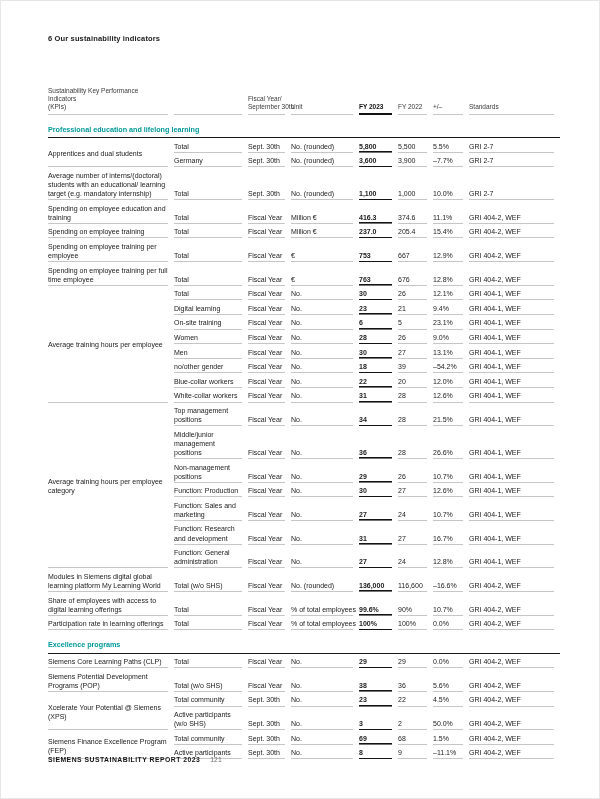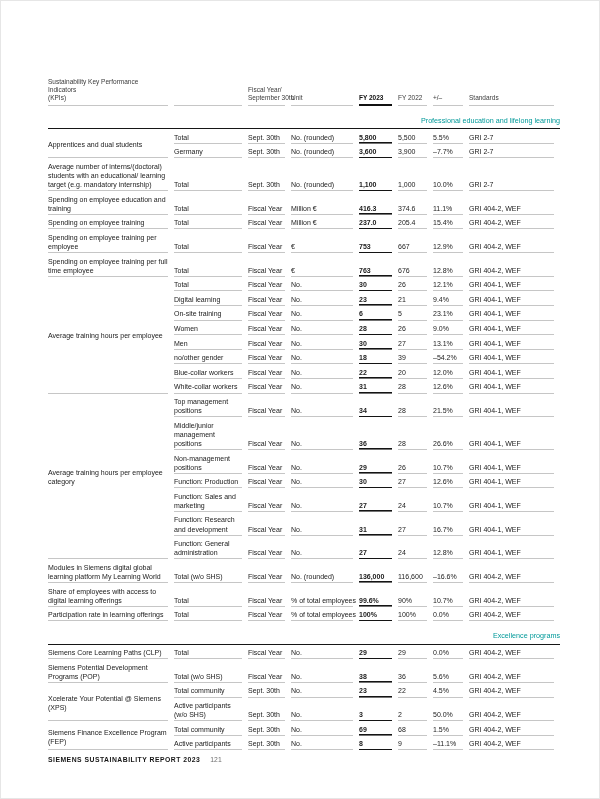--- a/index.html
+++ b/index.html
@@ -18,31 +18,32 @@
     padding:3.5px 6px 2px 0;font-weight:400;overflow:visible;
   }
   thead th{font-size:6.5px;color:#3a3a3a;padding-bottom:3px}
   .ln{background:linear-gradient(#c6c6c6,#c6c6c6) left bottom / calc(100% - 6px) 1px no-repeat}
   .lnb{background:linear-gradient(#141414,#141414) left bottom / calc(100% - 6px) 1.6px no-repeat}
   th.hdr23{font-weight:700;color:#111;background:linear-gradient(#111,#111) left bottom / calc(100% - 6px) 2px no-repeat}
   td.v23{font-weight:700}
   td.kpi{vertical-align:middle}
   .nw{white-space:nowrap}
   tr.sec td{
-    font-size:7.2px;font-weight:400;color:var(--accent,#009999);
-    padding:10px 0 3px 0;border-bottom:1.4px solid #161616;background:none;text-align:right;
+    font-size:7.2px;font-weight:700;color:var(--accent,#009999);
+    padding:10px 0 3px 0;border-bottom:1.4px solid #161616;background:none;
   }
   .footer{position:absolute;left:48px;top:756px;font-size:6.8px}
   .footer-title{font-weight:700;letter-spacing:.5px;color:#151515}
   .footer-page{color:#6e6e6e;margin-left:10px}
 </style>
 </head>
 <body>
 
 <div class="page">
+  <div class="kicker">6 Our sustainability indicators</div>
 
   <table class="kpi-table">
     <colgroup>
       <col class="c1">
         <col class="c2">
         <col class="c3">
         <col class="c4">
       <col class="c5">
         <col class="c6">
         <col class="c7">

